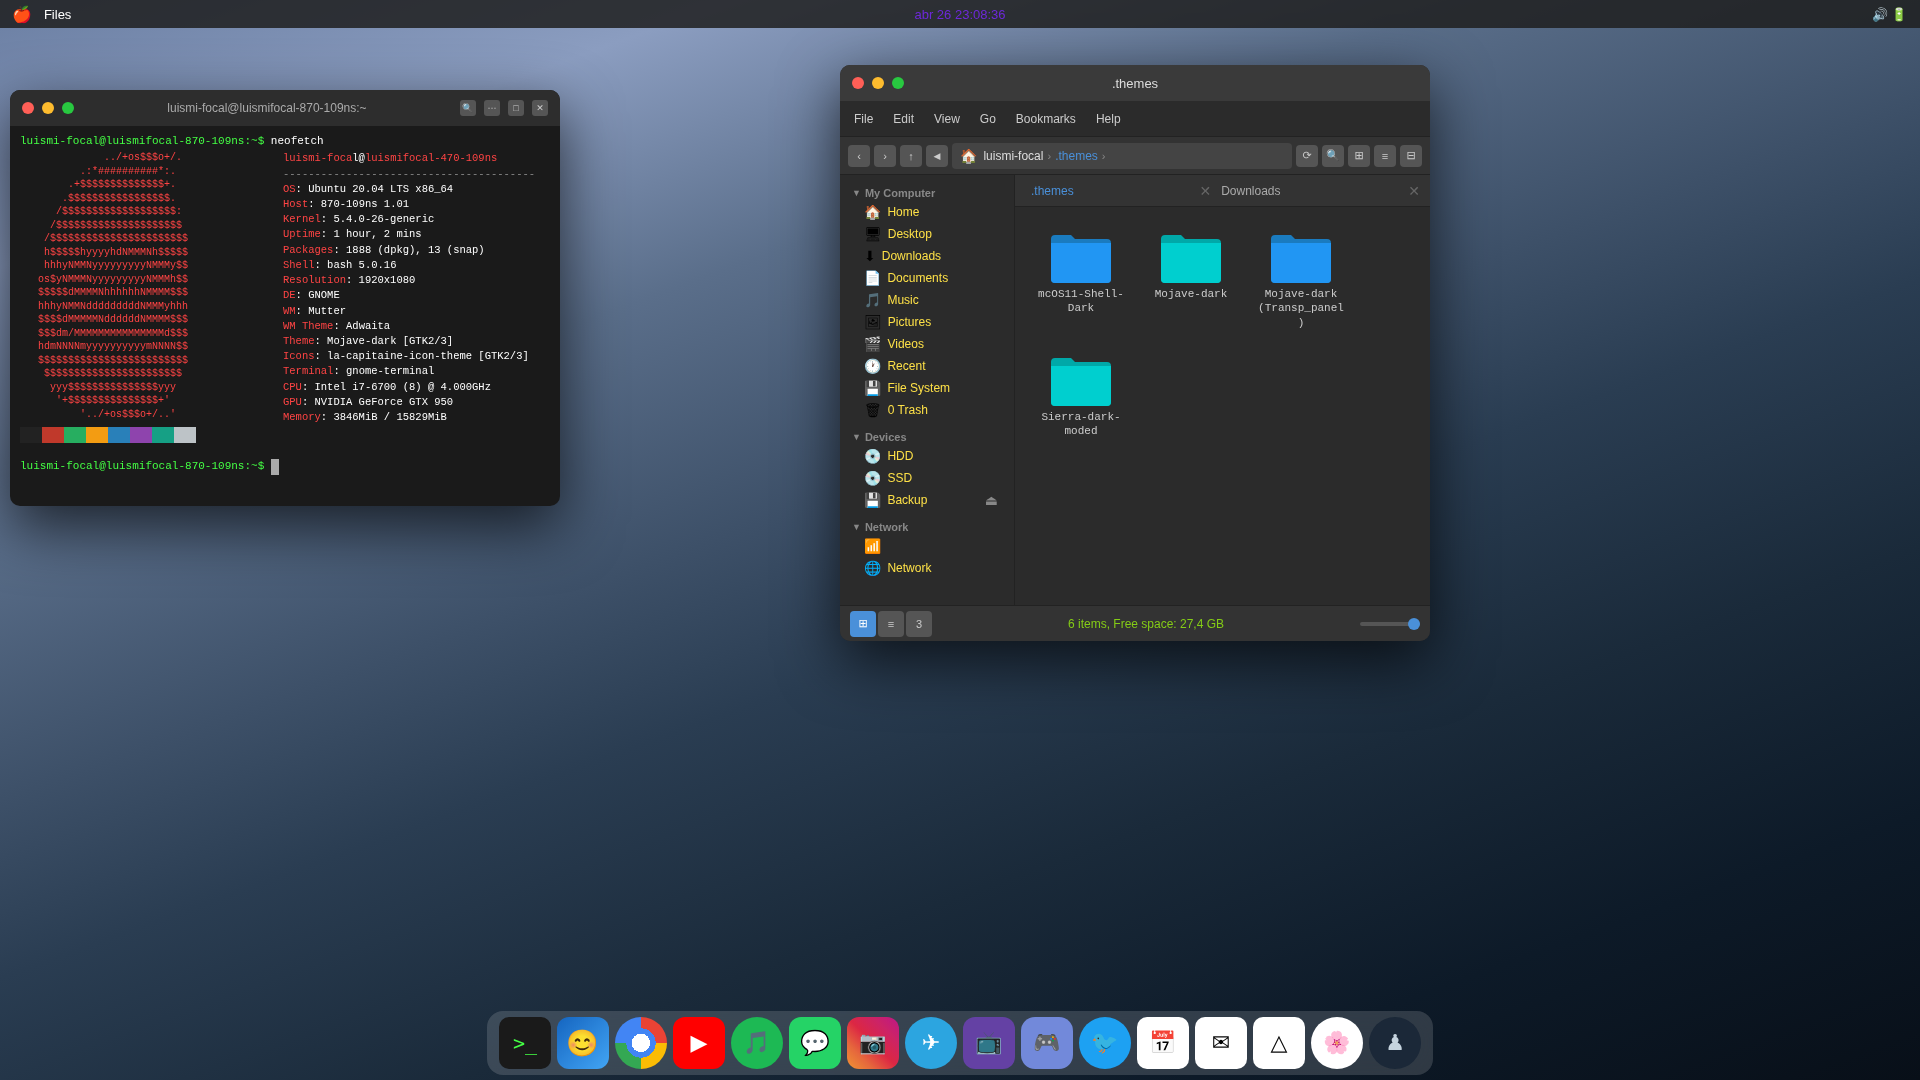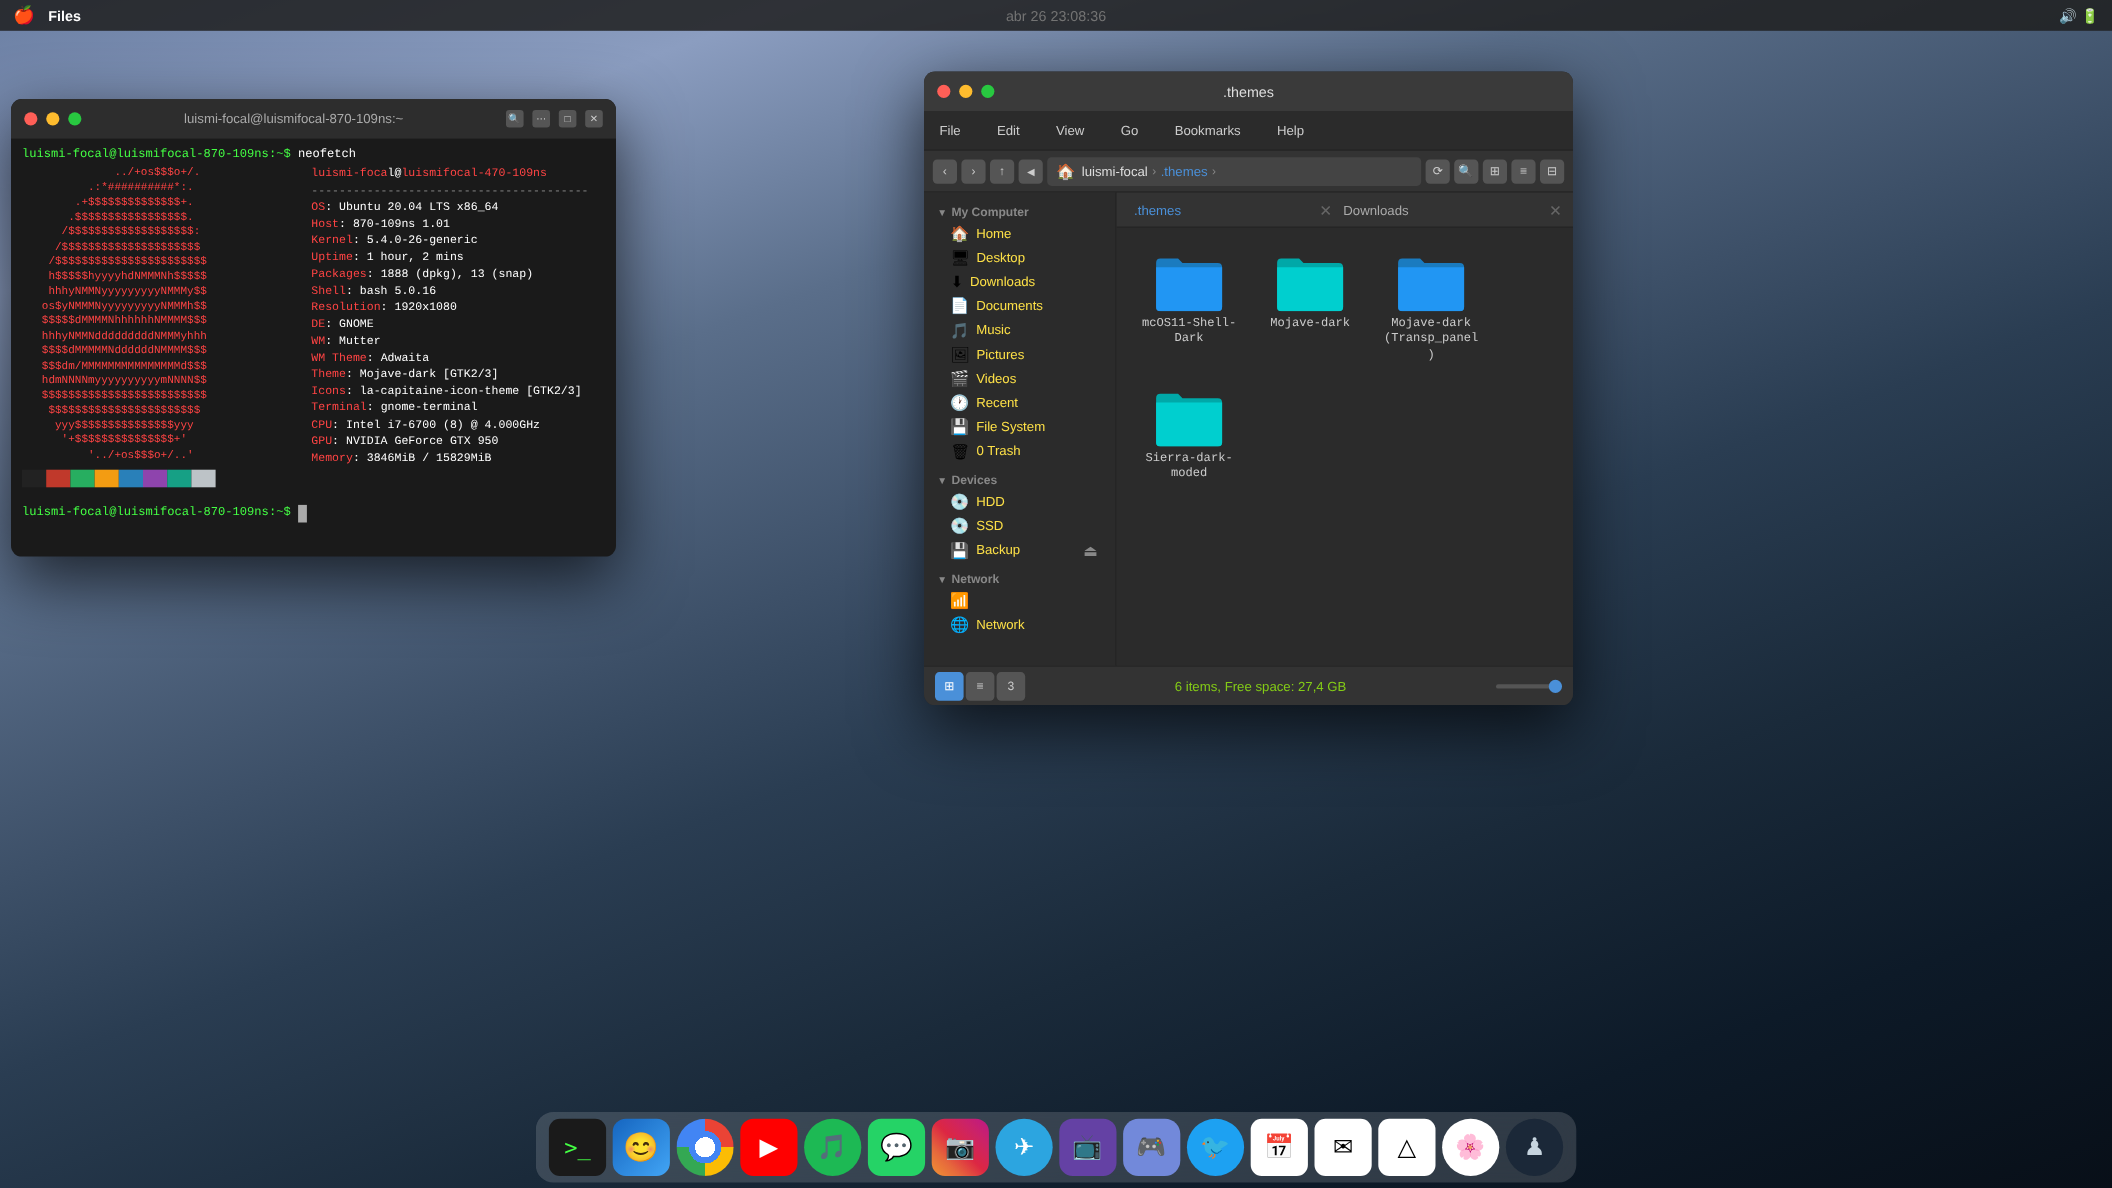--- a/index.html
+++ b/index.html
@@ -36,29 +36,29 @@
       align-items: center;
       gap: 12px;
     }
     .apple-logo {
       font-size: 16px;
       color: #fff;
       cursor: pointer;
     }
     .top-bar-app {
       font-size: 13px;
-      font-weight: 700;
+      font-weight: 400;
       color: #fff;
     }
     .top-bar-center {
       position: absolute;
       left: 50%;
       transform: translateX(-50%);
       font-size: 13px;
-      color: #737373;
+      color: #6d28d9;
     }
     .top-bar-right {
       display: flex;
       align-items: center;
       gap: 12px;
     }
     .top-bar-right span {
       font-size: 13px;
       color: #fff;
     }
@@ -172,21 +172,21 @@
       padding: 0 8px;
       gap: 4px;
       border-bottom: 1px solid #222;
     }
     .fm-menu-bar {
       height: 36px;
       background: #2b2b2b;
       display: flex;
       align-items: center;
       padding: 0 8px;
-      gap: 21px;
+      gap: 8px;
       border-bottom: 1px solid #222;
     }
     .fm-menu-item {
       font-size: 12px;
       color: #ccc;
       cursor: pointer;
       padding: 2px 6px;
       border-radius: 3px;
     }
 

